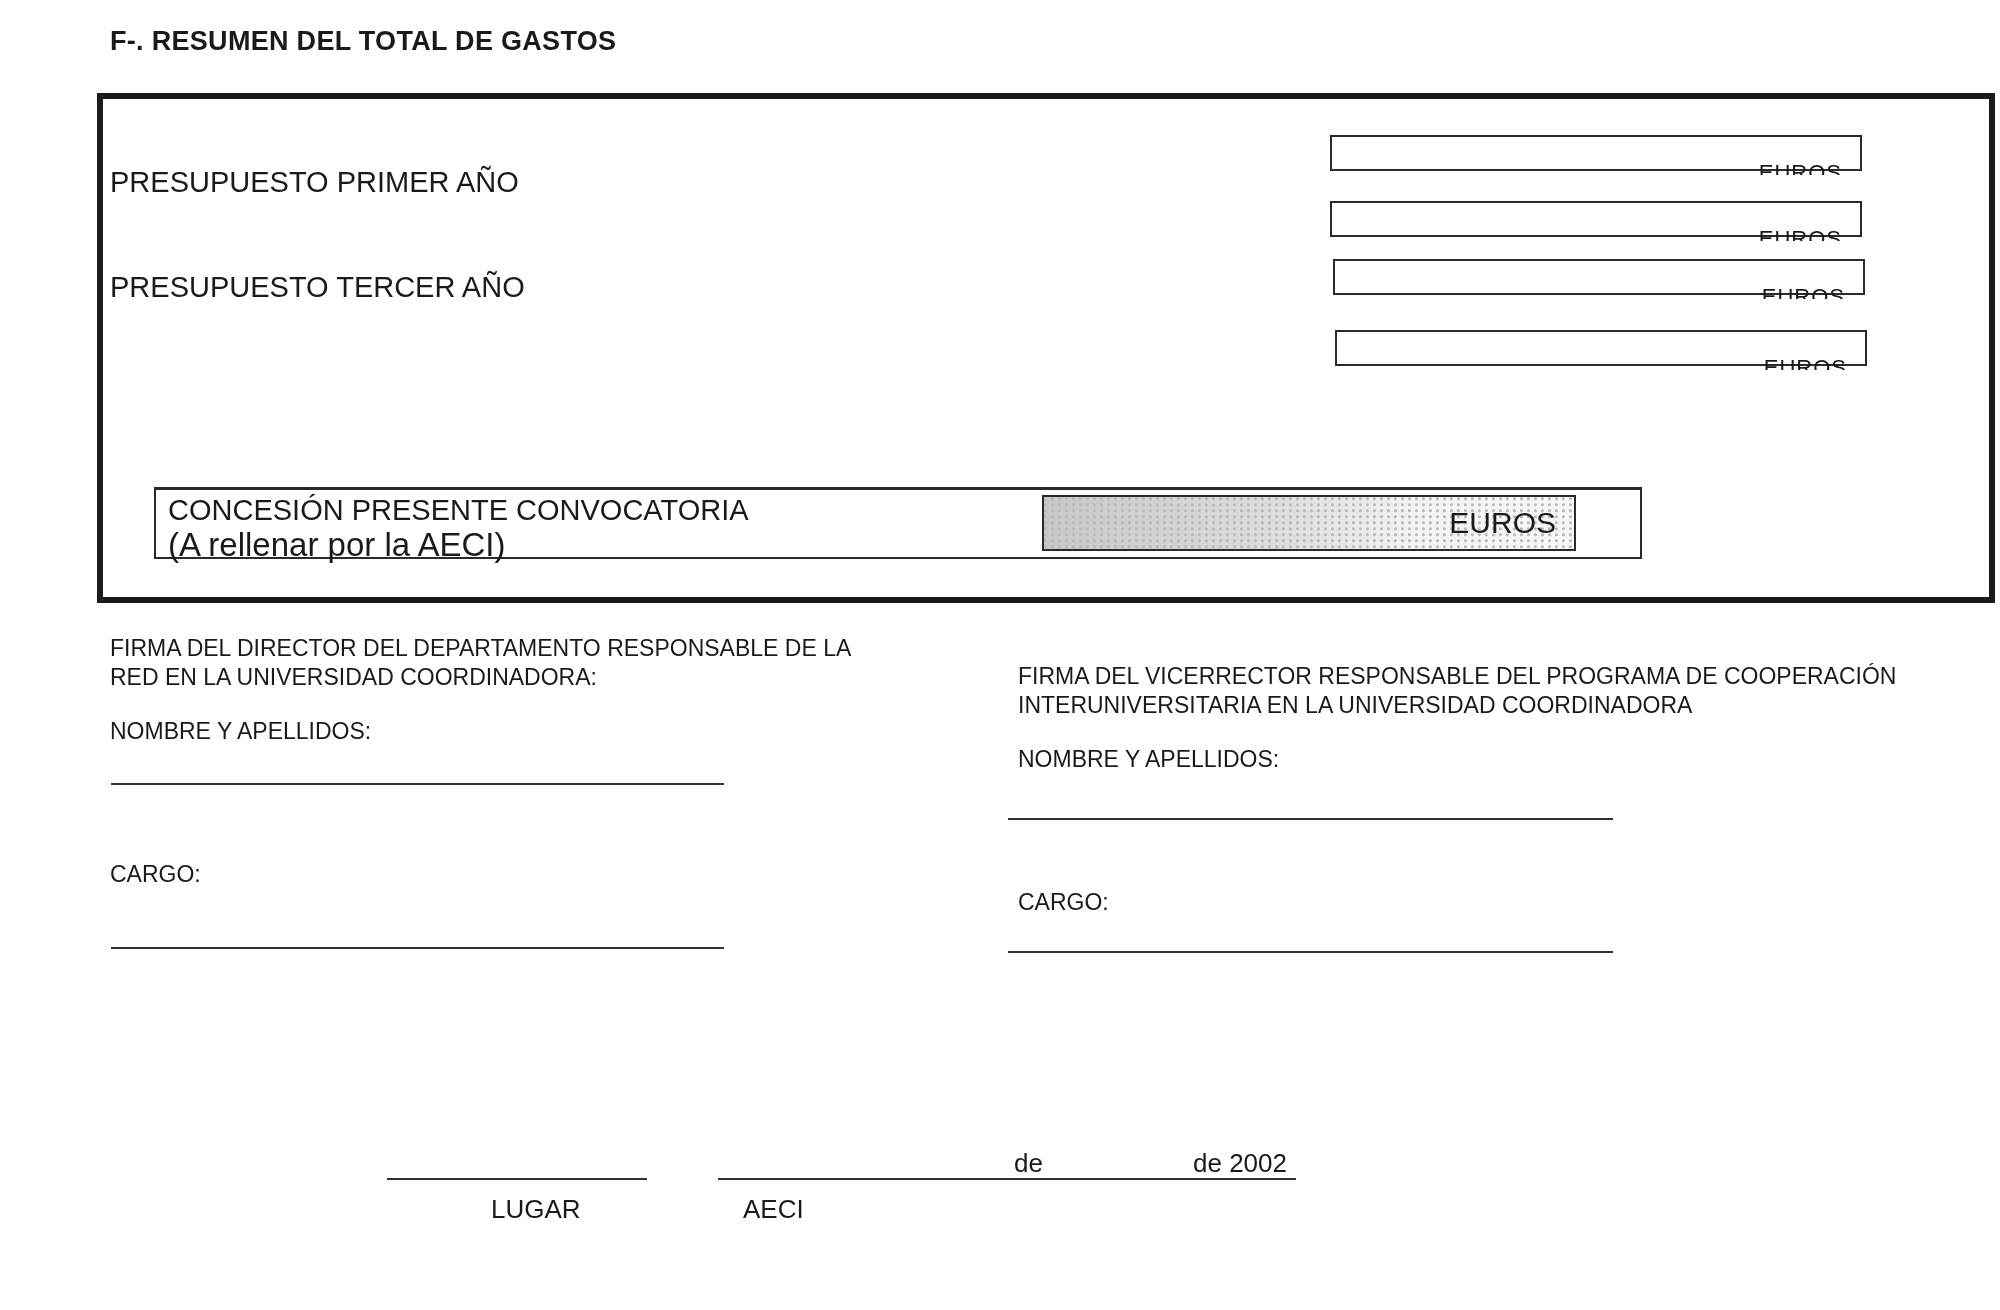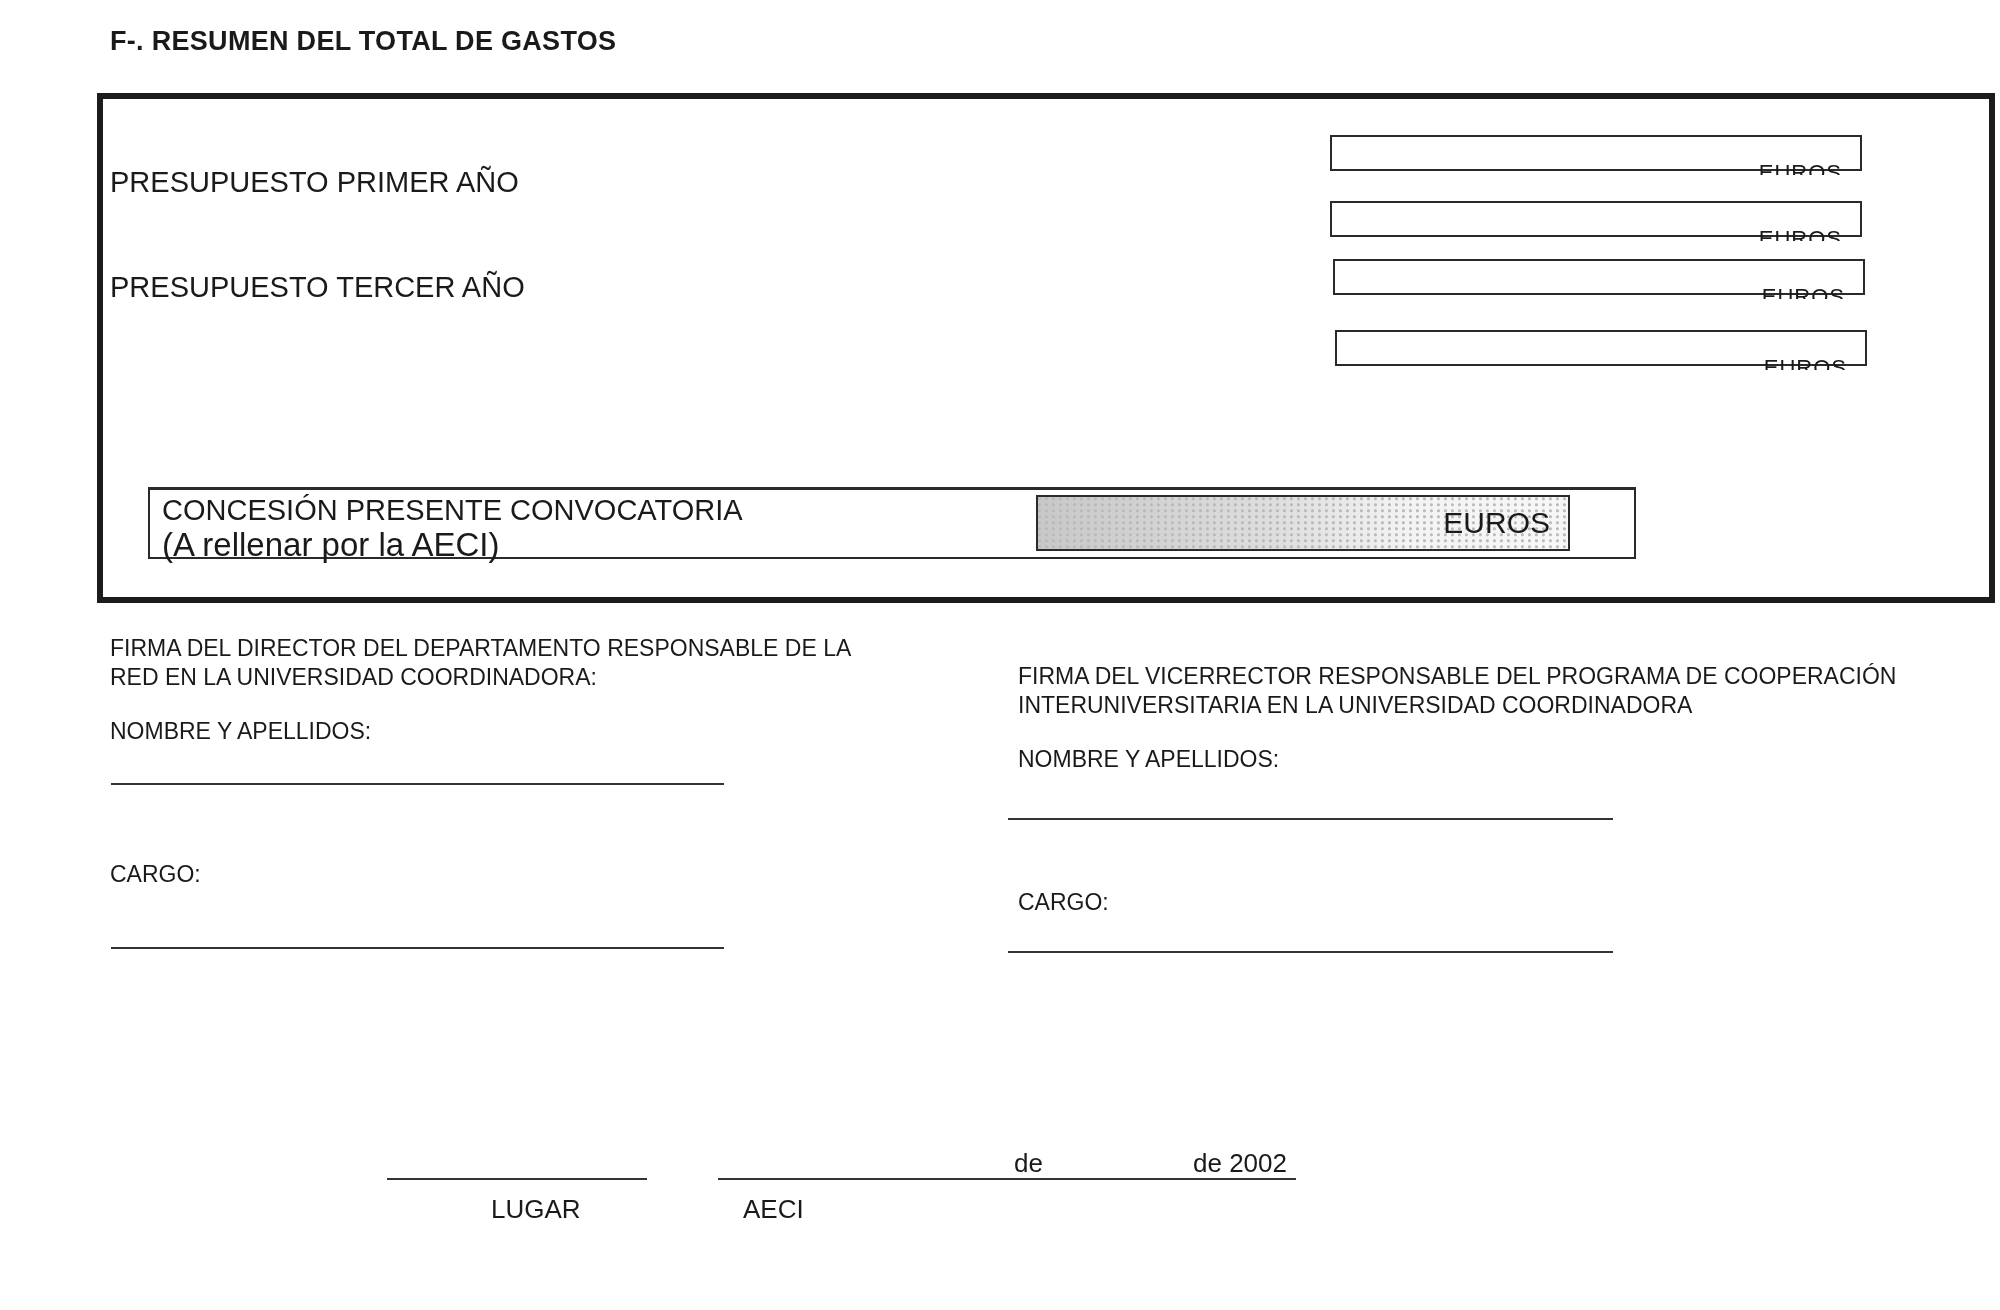--- a/index.html
+++ b/index.html
@@ -5,21 +5,21 @@
   html, body { margin:0; padding:0; background:#ffffff; }
   body { width:2000px; height:1310px; position:relative; overflow:hidden;
          font-family:"Liberation Sans", sans-serif; color:#1a1a1a; }
   .abs { position:absolute; }
   .title { left:110px; top:26px; font-size:27px; font-weight:bold; letter-spacing:0.3px; }
   .mainbox { left:97px; top:93px; width:1886px; height:498px; border:6px solid #1c1c1c; }
   .row-label { font-size:29px; white-space:nowrap; }
   .field { border:2px solid #2a2a2a; background:#fff; height:32px; }
   .field .unit { position:absolute; right:18px; bottom:-6px; font-size:22px; letter-spacing:1px;
                  height:16px; overflow:hidden; line-height:28px; }
-  .conc { left:148px; top:487px; width:1484px; height:67px; border:2px solid #2a2a2a; border-top-width:3px; }
+  .conc { left:154px; top:487px; width:1484px; height:67px; border:2px solid #2a2a2a; border-top-width:3px; }
   .conc-title { left:12px; top:4px; font-size:29px; white-space:nowrap; }
   .conc-sub { left:12px; top:36px; font-size:33px; white-space:nowrap; }
   .shaded { left:886px; top:5px; width:530px; height:52px; border:2px solid #2a2a2a;
             background:
               radial-gradient(circle at 20% 30%, #b9b9b9 0 1px, transparent 2px) 0 0/7px 6px,
               linear-gradient(90deg, #c8c8c8 0%, #dedede 45%, #f3f3f3 70%, #f7f7f7 100%); }
   .shaded .unit { position:absolute; right:18px; top:9px; font-size:30px; }
   .sig-text { font-size:23px; line-height:29px; white-space:nowrap; }
   .line { height:2px; background:#333; }
   .small { font-size:26px; white-space:nowrap; }

